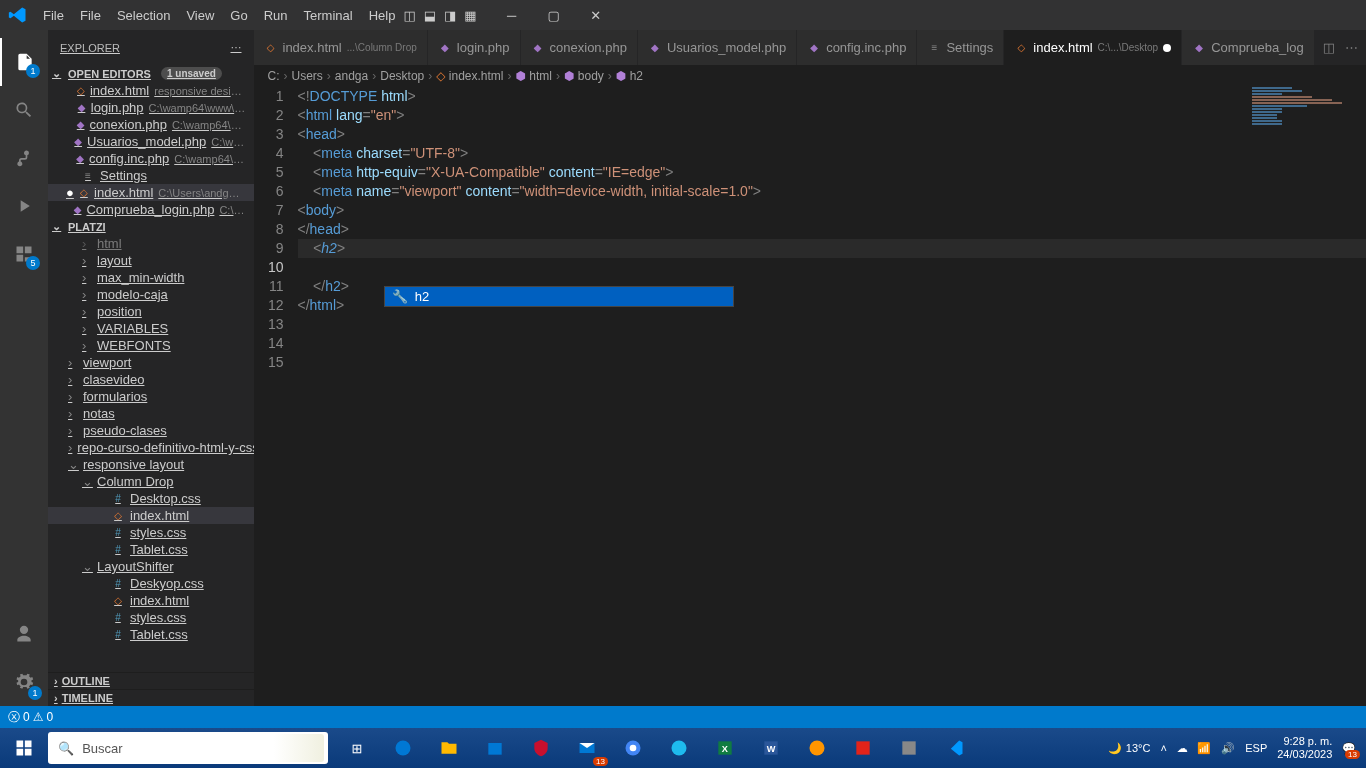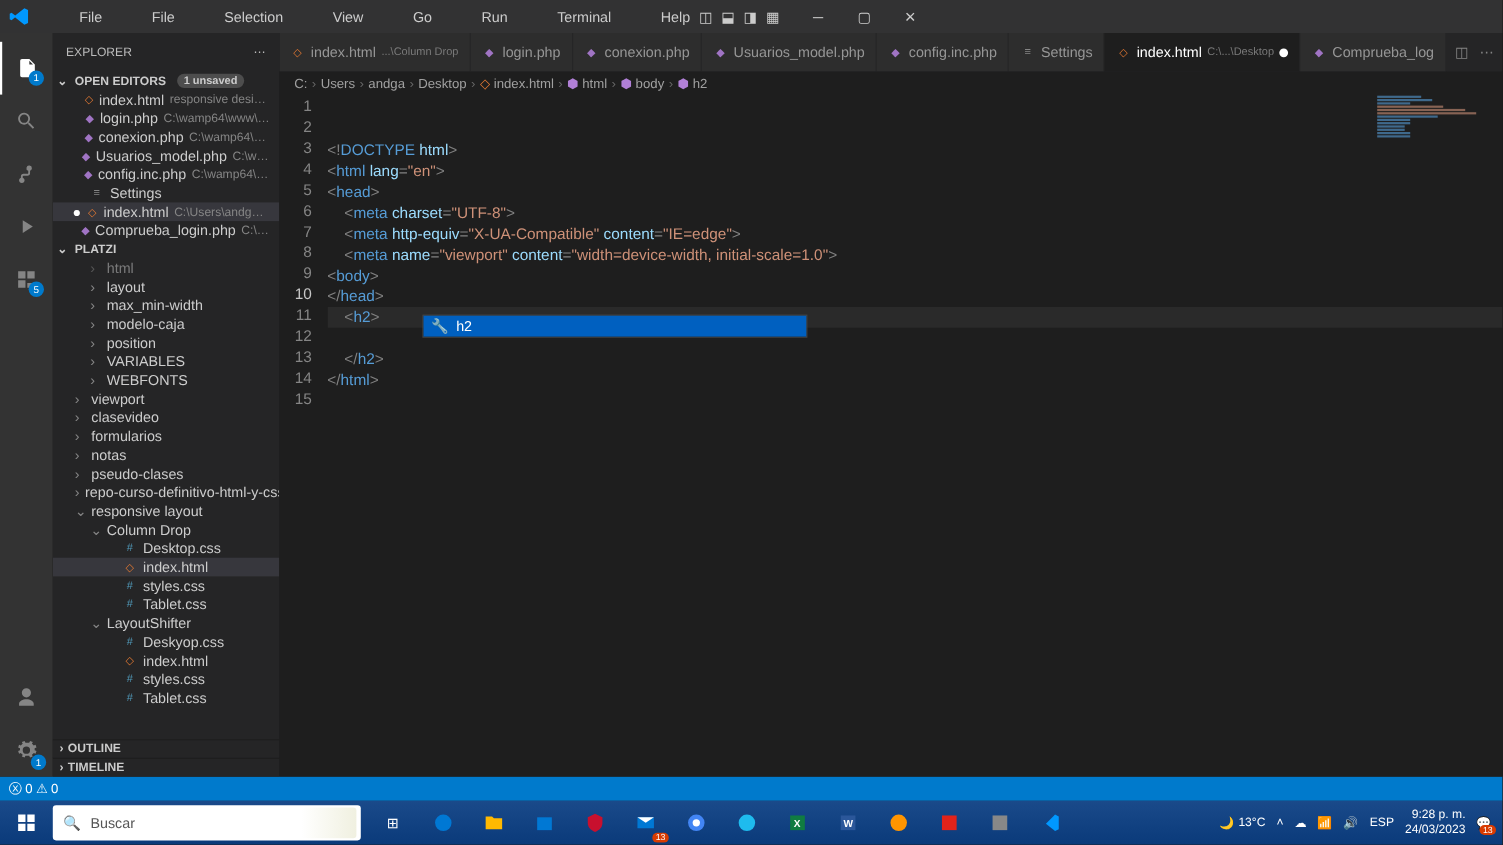--- a/index.html
+++ b/index.html
@@ -1,35 +1,35 @@
 <!DOCTYPE html>
 <html><head>
 <meta charset="utf-8">
 <style>
 * { margin: 0; padding: 0; box-sizing: border-box; font-family: 'Segoe UI', sans-serif; }
 body { background: #1e1e1e; color: #cccccc; font-size: 13px; overflow: hidden; width: 1366px; height: 768px; }
 
 .titlebar { height: 30px; background: #323233; display: flex; align-items: center; color: #cccccc; }
 .titlebar .vscode-icon { width: 35px; display: flex; justify-content: center; }
 .titlebar .menus { display: flex; }
-.titlebar .menu-item { padding: 0 8px; cursor: pointer; margin-left: 29px; }
+.titlebar .menu-item { padding: 0 8px; cursor: pointer; }
 .titlebar .title { flex: 1; text-align: center; font-size: 12px; }
 .titlebar .window-controls { display: flex; align-items: center; gap: 12px; padding-right: 12px; }
 .titlebar .layout-icons { display: flex; gap: 8px; margin-right: 20px; }
 .titlebar .wc { width: 30px; text-align: center; cursor: pointer; }
 
 .main { display: flex; height: calc(100% - 30px - 22px - 40px); }
 
 .activitybar { width: 48px; background: #333333; display: flex; flex-direction: column; align-items: center; padding-top: 8px; }
 .activitybar .ab-item { width: 48px; height: 48px; display: flex; align-items: center; justify-content: center; position: relative; color: #858585; cursor: pointer; }
 .activitybar .ab-item.active { color: #ffffff; border-left: 2px solid #fff; }
 .activitybar .ab-item .badge { position: absolute; bottom: 8px; right: 8px; background: #007acc; color: #fff; border-radius: 10px; font-size: 9px; min-width: 14px; height: 14px; display: flex; align-items: center; justify-content: center; padding: 0 3px; }
 .activitybar .spacer { flex: 1; }
 
-.sidebar { width: 250px; background: #252526; display: flex; flex-direction: column; overflow: hidden; }
+.sidebar { width: 250px; background: #252526; display: flex; flex-direction: column; overflow: hidden; text-decoration: underline; }
 .sidebar-header { height: 35px; display: flex; align-items: center; justify-content: space-between; padding: 0 12px; font-size: 11px; color: #bbbbbb; text-transform: uppercase; }
 .sidebar-section-title { display: flex; align-items: center; padding: 2px 4px; font-size: 11px; font-weight: bold; color: #cccccc; gap: 4px; }
 .sidebar-section-title .chev { width: 12px; }
 .open-editors-badge { background: #4d4d4d; color: #ccc; border-radius: 8px; padding: 1px 6px; font-size: 10px; margin-left: 6px; }
 .open-editor-item, .tree-item { display: flex; align-items: center; padding: 1px 8px 1px 18px; font-size: 13px; color: #cccccc; white-space: nowrap; overflow: hidden; gap: 5px; cursor: pointer; }
 .open-editor-item .path, .tree-item .path { color: #858585; font-size: 11px; overflow: hidden; text-overflow: ellipsis; }
 .open-editor-item.active, .tree-item.active { background: #37373d; }
 .open-editor-item .dot { color: #fff; width: 10px; }
 .file-icon { width: 14px; height: 14px; display: inline-flex; align-items: center; justify-content: center; font-size: 10px; }
 .file-icon.html { color: #e37933; }
@@ -54,23 +54,23 @@
 
 .breadcrumbs { height: 22px; display: flex; align-items: center; padding: 0 14px; font-size: 12px; color: #a0a0a0; gap: 4px; }
 .breadcrumbs .sep { color: #666; }
 .breadcrumbs .bc-icon { color: #e37933; }
 .breadcrumbs .sym-icon { color: #b180d7; }
 
 .code-area { display: flex; flex: 1; position: relative; font-family: Consolas, monospace; font-size: 14px; }
 .gutter { width: 44px; text-align: right; color: #858585; padding-right: 14px; user-select: none; }
 .gutter .ln { height: 19px; line-height: 19px; }
 .gutter .ln.current { color: #c6c6c6; }
-.code { flex: 1; margin-top: 40px; }
+.code { flex: 1; }
 .code .line { height: 19px; line-height: 19px; white-space: pre; }
-.code .line.current { background: #2a2a2a; }
+.code .line.current { background: #2a2a2a; font-style: italic; }
 .tok-doctype { color: #569cd6; }
 .tok-tag { color: #569cd6; }
 .tok-bracket { color: #808080; }
 .tok-attr { color: #9cdcfe; }
 .tok-string { color: #ce9178; }
 .tok-text { color: #d4d4d4; }
 
 .suggest { position: absolute; left: 130px; top: 199px; background: #252526; border: 1px solid #454545; min-width: 350px; z-index: 10; font-family: 'Segoe UI', sans-serif; }
 .suggest-item { background: #0060c0; color: #fff; padding: 2px 8px; display: flex; align-items: center; gap: 6px; font-size: 13px; }
 .suggest-item .sug-icon { color: #c5c5c5; }

